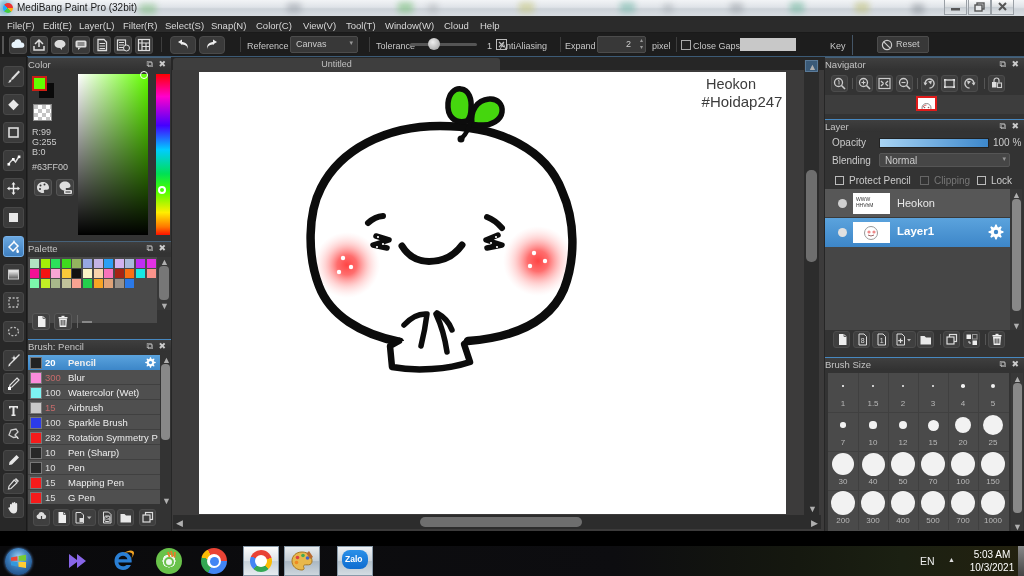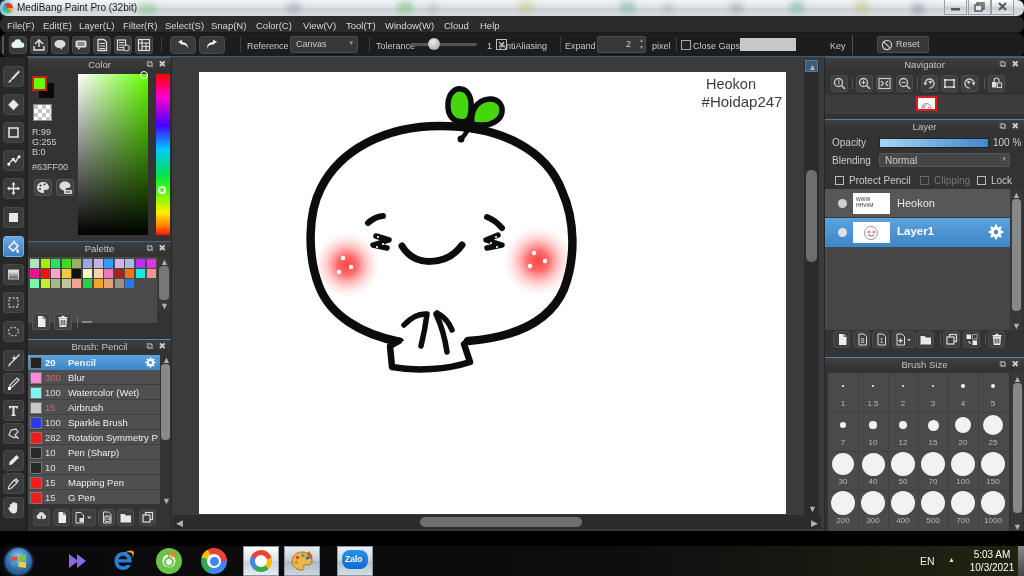--- a/index.html
+++ b/index.html
@@ -1,18 +1,18 @@
 <!DOCTYPE html>
 <html><head>
 <meta charset="utf-8">
 <style>
 * { margin:0; padding:0; box-sizing:border-box; }
 html,body { width:1024px; height:576px; overflow:hidden; background:#000; }
 #screen { position:relative; width:1024px; height:576px; font-family:"Liberation Sans",sans-serif; overflow:hidden; }
-.abs { position:absolute;border-radius:7px; }
+.abs { position:absolute; }
 
 
 #titlebar { left:0; top:0; width:1024px; height:16px;
   background:linear-gradient(to bottom,#f2f4f6 0%,#dfe3e8 45%,#ccd2d8 55%,#d8dde2 100%); }
 #titlebar .blob { position:absolute; filter:blur(3px); opacity:.55; }
 #apptitle { position:absolute; left:17px; top:2px; font-size:10px; color:#1a1a1a; }
 #appicon { position:absolute; left:3px; top:3px; width:10px; height:10px; border-radius:50%;
   background:conic-gradient(#e33 0 25%, #fa1 25% 40%, #4c4 40% 65%, #2af 65% 85%, #e33 85%); }
 .winbtn { position:absolute; top:0px; width:23px; height:15px; background:linear-gradient(#fdfdfd,#d8dcdf 50%,#c6ccd2 52%,#dfe3e6);
   border:1px solid #9aa0a6; border-top:none; color:#444; text-align:center; }
@@ -33,21 +33,21 @@
 
 #main { left:0; top:57px; width:1024px; height:474px; background:#262626; }
 
 #leftstrip { position:absolute; left:0; top:0; width:27px; height:474px; background:#282828; border-right:1px solid #1a1a1a; }
 .ltool { position:absolute; left:3px; width:21px; height:21px; background:#3b3b3b; border:1px solid #484848; border-radius:3px; }
 .ltool svg { display:block; margin:2px auto; }
 .ltool.sel { background:linear-gradient(#6aa8e0,#3f7fc0); border-color:#76b0e8; }
 
 
 .panel-title { position:absolute; height:13px; background:linear-gradient(#3f3f3f,#323232); border-top:1px solid #47627a;
-  color:#c4c4c4; font-size:9.5px; text-align:center; line-height:13px; }
+  color:#c4c4c4; font-size:9.5px; text-align:left; line-height:13px; }
 .ptick { position:absolute; top:2px; color:#cccccc; font-size:9px; line-height:9px; }
 
 
 #leftpanels { position:absolute; left:28px; top:0; width:143px; height:474px; background:#333333; }
 
 
 #canvasarea { position:absolute; left:172px; top:0; width:652px; height:474px; background:#3c3b3b; }
 #tabbar { position:absolute; left:0; top:0; width:652px; height:13px; background:#262626; }
 #tab1 { position:absolute; left:1px; top:1px; width:327px; height:12px; background:#3e3e3e; border-radius:3px 3px 0 0;
   color:#c0c0c0; font-size:9px; text-align:center; line-height:12px; }
@@ -496,20 +496,23 @@
         <div style="position:absolute;left:89px;top:5px;width:17px;height:17px;background:#3f3f3f;border:1px solid #4c4c4c;border-radius:3px"><svg width="15" height="15" viewBox="0 0 15 15">
               <path d="M2.5 4 H6.5 L8 5.5 H13 V12.5 H2.5 Z" fill="#e8e8e8"></path>
             </svg></div>
         <div style="position:absolute;left:111px;top:5px;width:17px;height:17px;background:#3f3f3f;border:1px solid #4c4c4c;border-radius:3px"><svg width="15" height="15" viewBox="0 0 15 15">
               <rect x="5.5" y="2.5" width="7" height="7" fill="none" stroke="#ddd" stroke-width="1.2"></rect>
               <rect x="3" y="5" width="7" height="7" fill="#3f3f3f" stroke="#ddd" stroke-width="1.2"></rect>
             </svg></div>
       </div>
     </div>
     <div id="canvasarea">
+      <div id="tabbar">
+          <div id="tab1">Untitled</div>
+        </div>
       <div id="whitecanvas">
       <svg width="587" height="442" viewBox="199 72 587 442" style="position:absolute;left:0;top:0">
         <defs>
           <radialGradient id="blushL" cx="0.5" cy="0.5" r="0.5">
             <stop offset="0%" stop-color="#ff4444" stop-opacity="1"></stop>
             <stop offset="30%" stop-color="#ff5a5a" stop-opacity="0.88"></stop>
             <stop offset="65%" stop-color="#ff9595" stop-opacity="0.42"></stop>
             <stop offset="100%" stop-color="#ffcccc" stop-opacity="0"></stop>
           </radialGradient>
         </defs>

